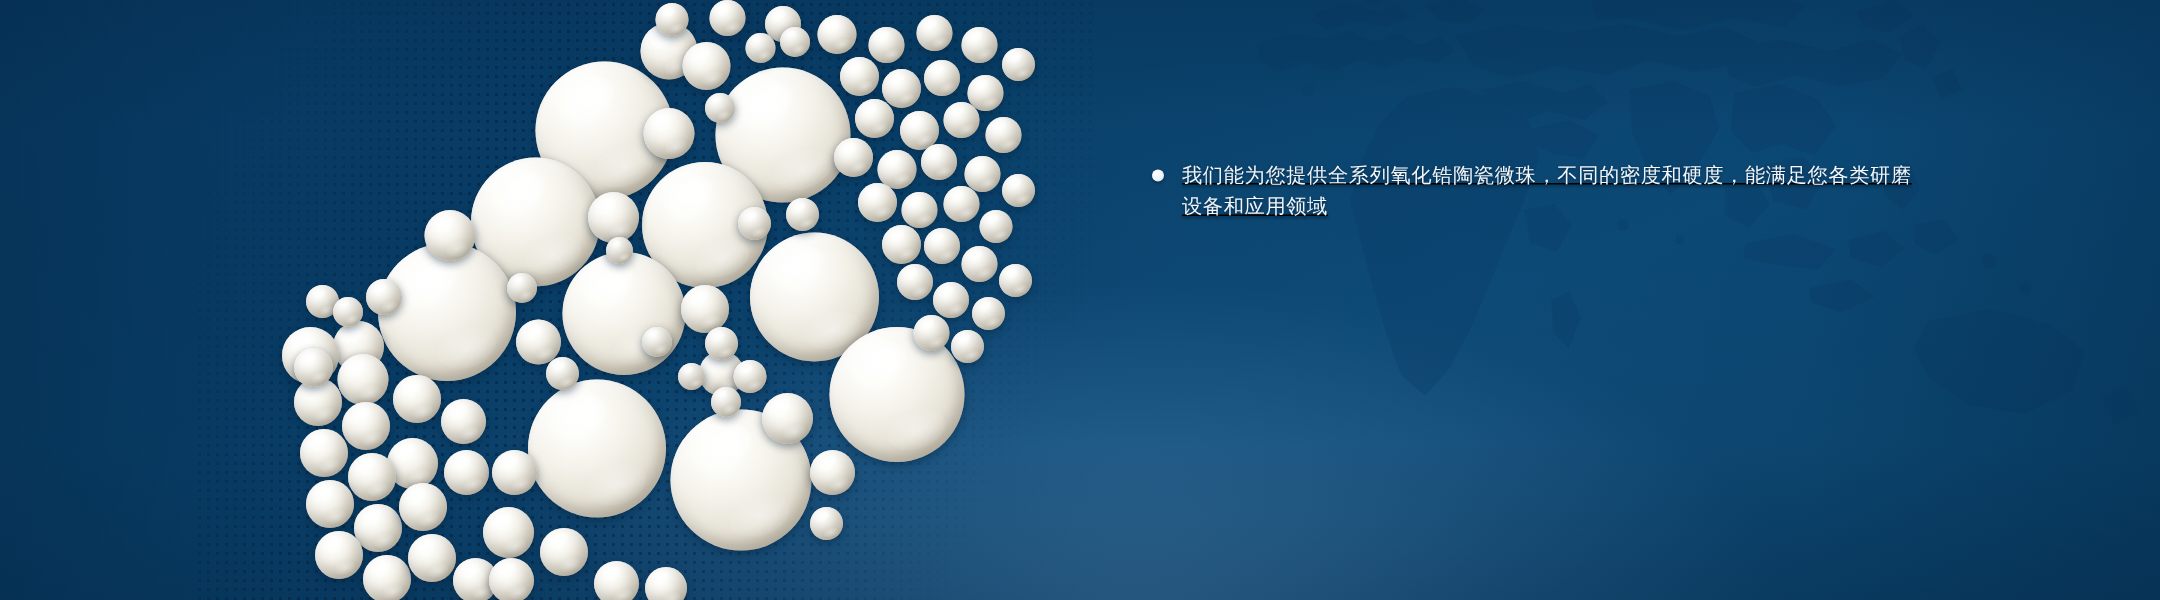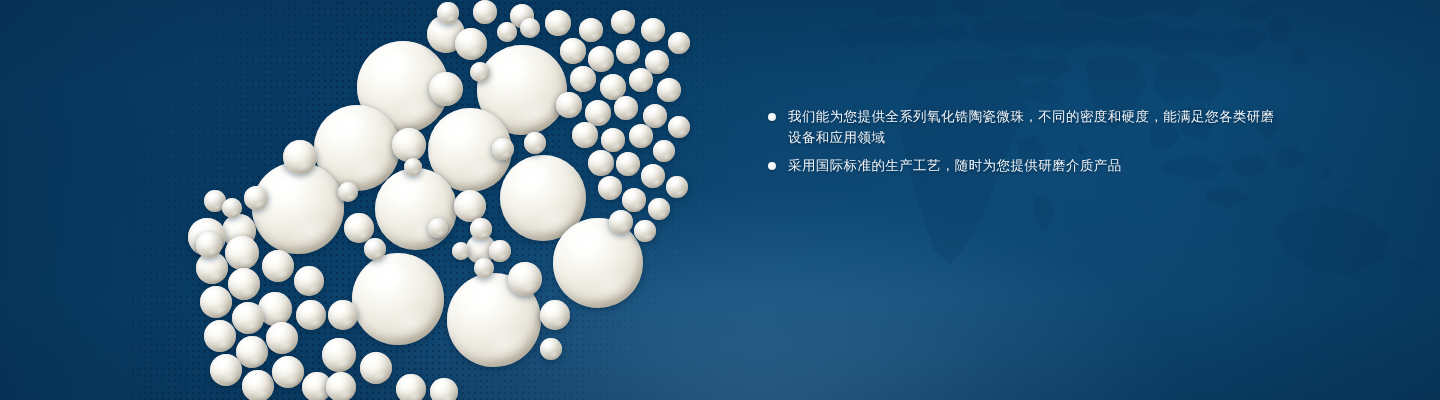--- a/index.html
+++ b/index.html
@@ -116,20 +116,21 @@
     font-weight: bold;
     line-height: 1.1;
     color: #ffffff;
     letter-spacing: 1px;
     text-shadow: 0 1px 3px rgba(2,24,46,0.75);
   }
   .bullets {
     list-style: none;
     margin: 0;
     padding: 0;
+    text-decoration: underline;
   }
   .bullets li {
     position: relative;
     padding-left: 26px;
     margin-bottom: 7px;
     font-size: 13.5px;
     line-height: 21px;
     color: #f2f6fa;
     letter-spacing: 0.4px;
     text-shadow: 0 1px 2px rgba(2,24,46,0.65);
@@ -316,20 +317,16 @@
     <div class="bead" style="left:196px;top:232px;width:26px;height:26px;"></div>
     <div class="bead" style="left:222px;top:198px;width:20px;height:20px;"></div>
   </div>
 
   <div class="copy">
     <ul class="bullets">
       <li>
         <span class="dot"></span>
         <span>我们能为您提供全系列氧化锆陶瓷微珠，不同的密度和硬度，能满足您各类研磨设备和应用领域</span>
       </li>
-      <li>
-        <span class="dot"></span>
-        <span>采用国际标准的生产工艺，随时为您提供研磨介质产品</span>
-      </li>
     </ul>
   </div>
 
 </div>
 
 </body></html>

